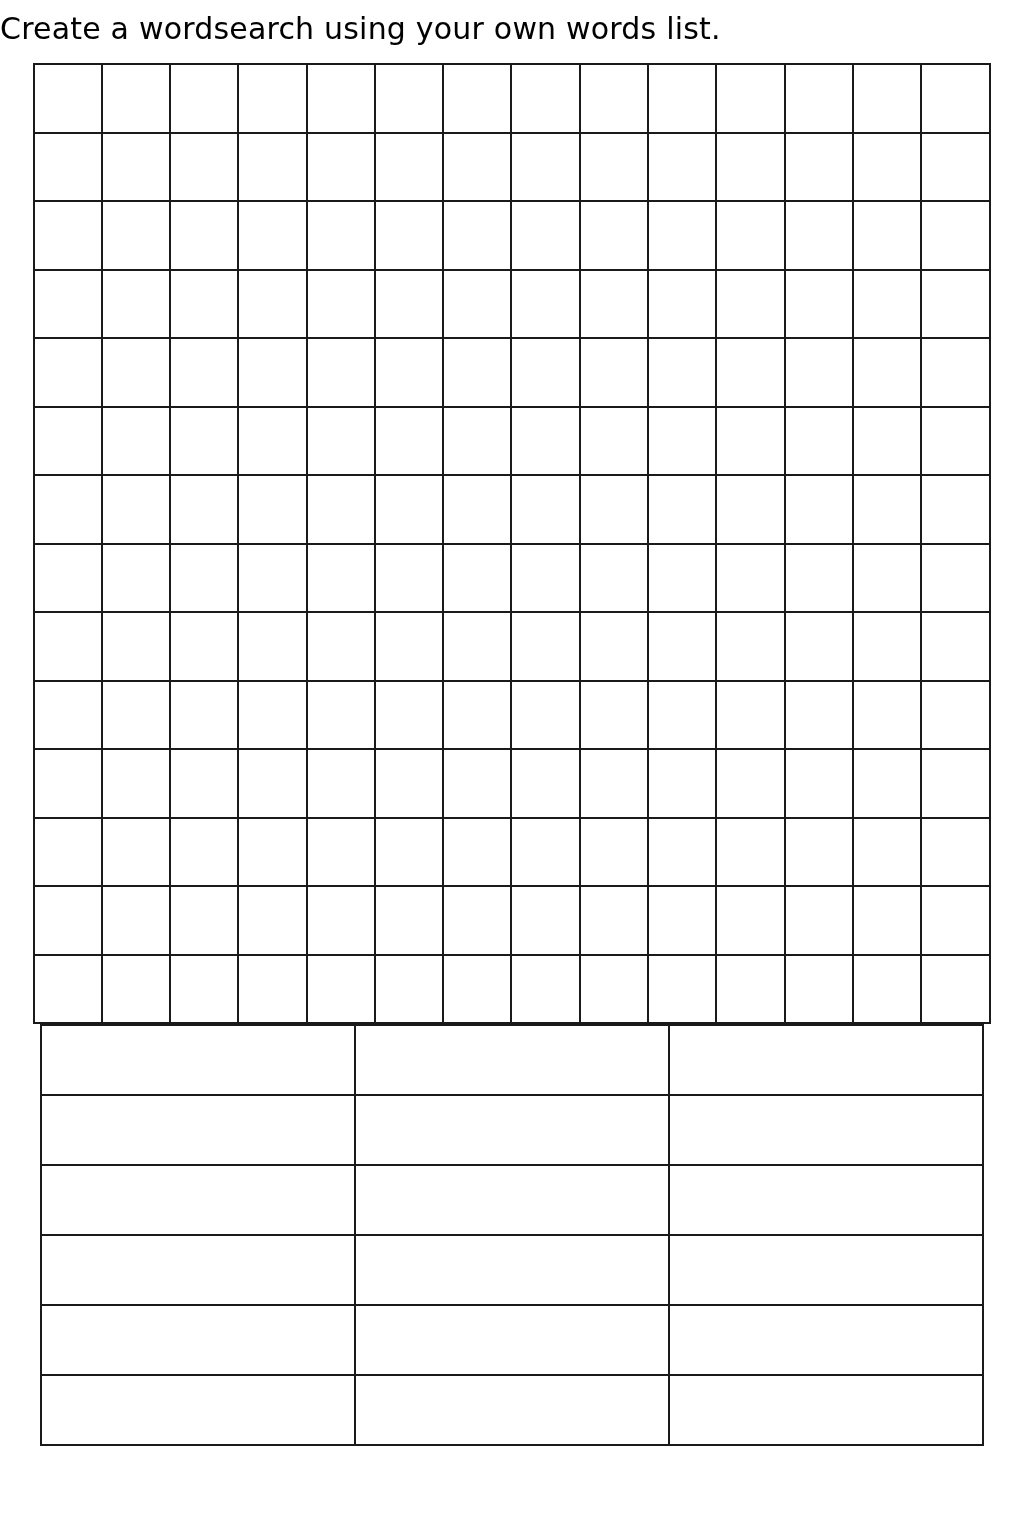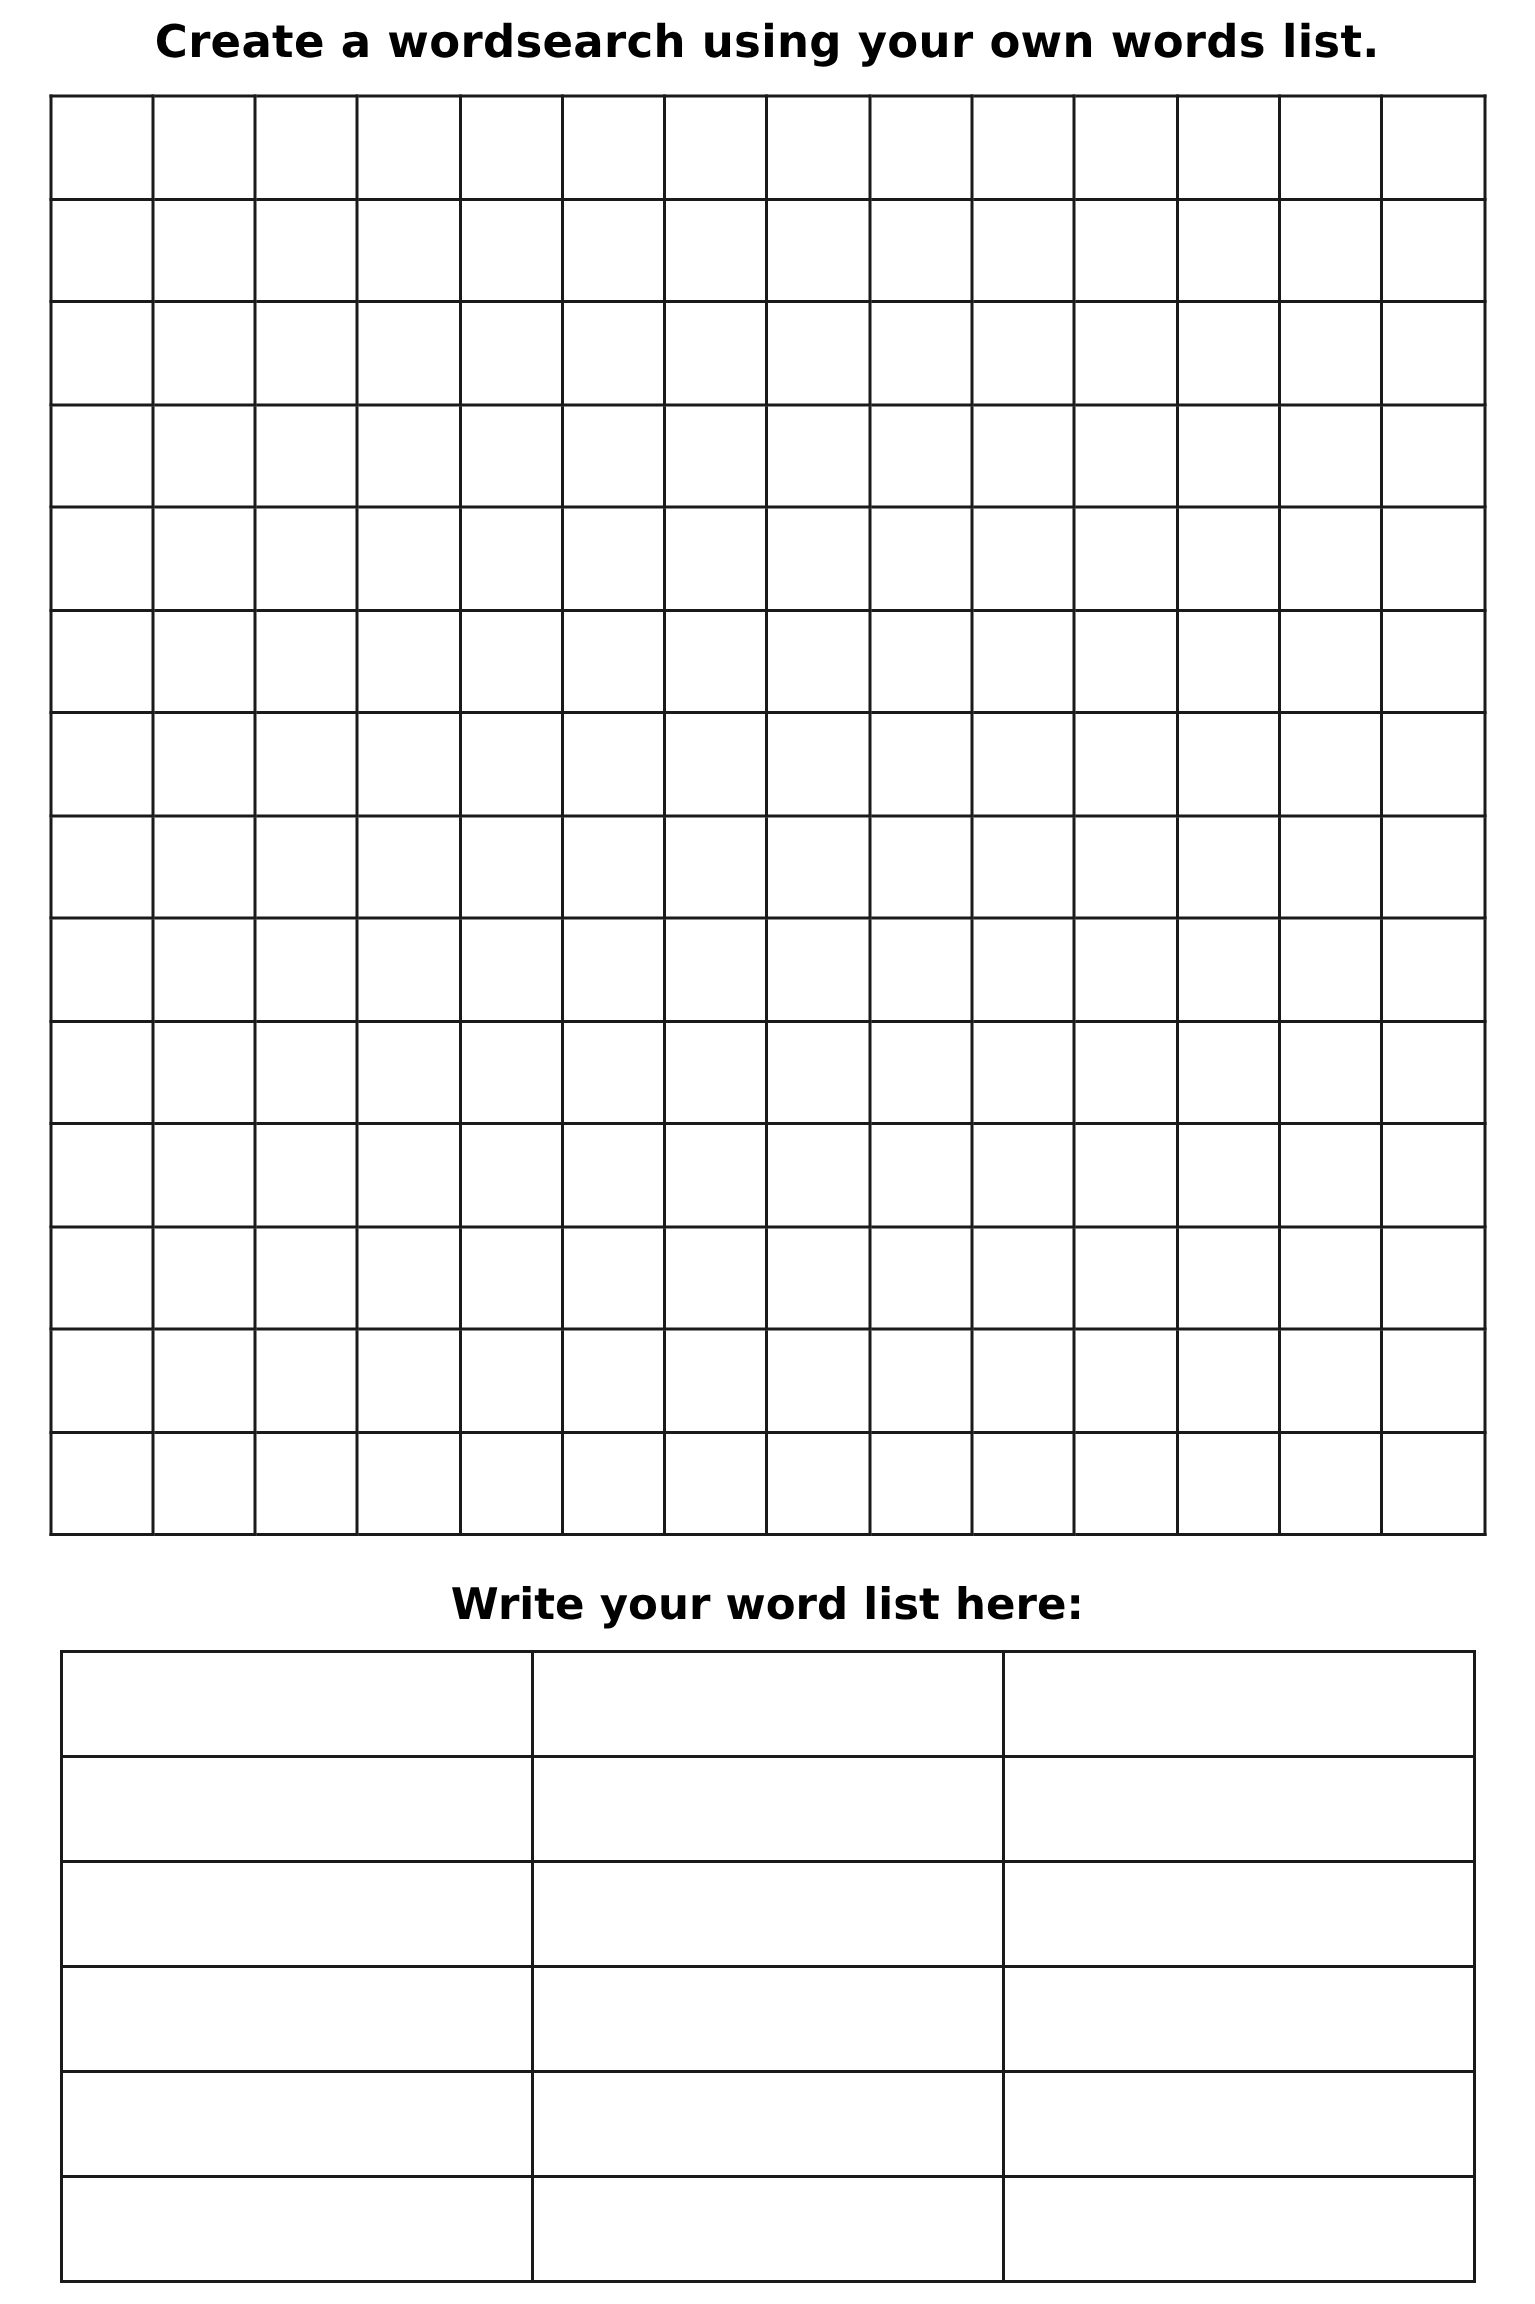--- a/index.html
+++ b/index.html
@@ -15,23 +15,22 @@
     overflow: hidden;
     position: relative;
   }
   .page {
     position: relative;
     width: 1023px;
     height: 1536px;
     box-sizing: border-box;
   }
   .title {
-    text-align: center;
     font-family: "DejaVu Sans", sans-serif;
-    font-weight: bold;
+    font-weight: normal;
     font-size: 30px;
     letter-spacing: 0.2px;
     margin: 0;
     padding-top: 12px;
     line-height: 1.1;
   }
   .grid-wrap {
     margin: 0 auto;
     padding-top: 18px;
     width: 958px;
@@ -307,21 +306,20 @@
             <td></td>
             <td></td>
             <td></td>
             <td></td>
             <td></td>
         </tr>
       </tbody>
     </table>
   </div>
 
-  <h2 class="subtitle">Write your word list here:</h2>
 
   <div class="wordlist-wrap">
     <table class="word-list-table">
       <tbody>
         <tr>
           <td></td>
           <td></td>
           <td></td>
         </tr>
         <tr>

